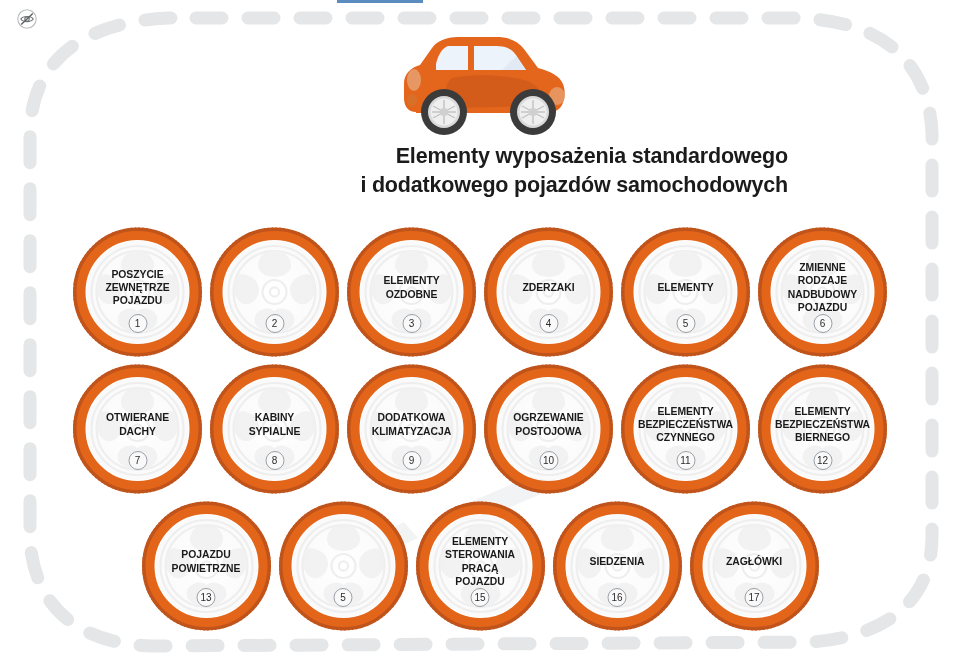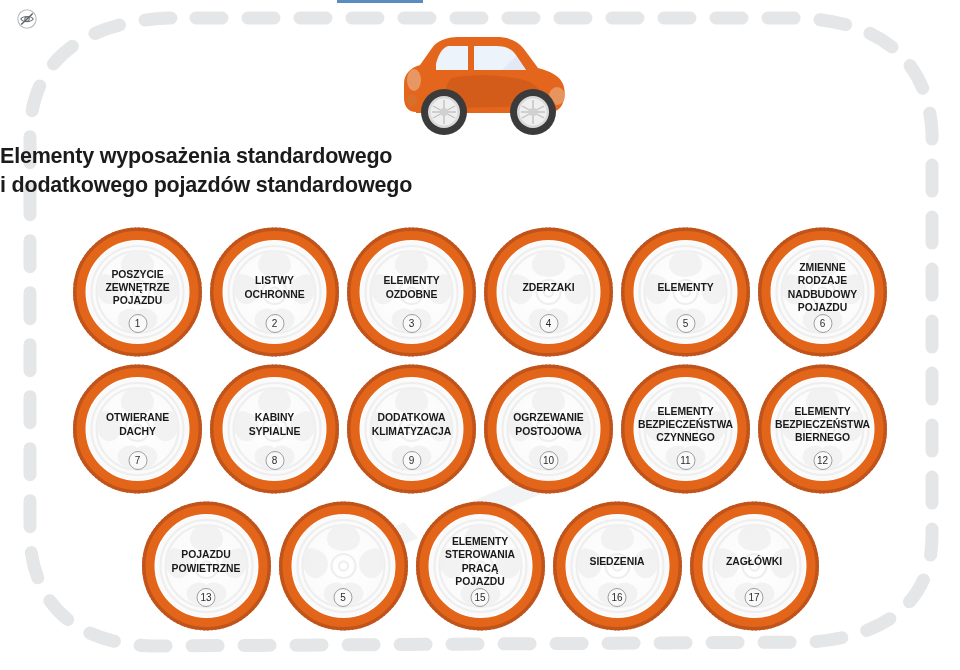--- a/index.html
+++ b/index.html
@@ -58,21 +58,21 @@
     height: 112px;
     z-index: 10;
   }
 
   
   .title-block {
     position: absolute;
     top: 142px;
     left: 0;
     width: 788px;
-    text-align: left;
+    text-align: right;
     z-index: 12;
   }
   .title-line {
     font-size: 21.5px;
     font-weight: bold;
     color: #1b1b1b;
     line-height: 29px;
     letter-spacing: -0.2px;
     white-space: nowrap;
   }
@@ -239,21 +239,21 @@
           <line x1="130" y1="92" x2="152" y2="80"></line>
           <line x1="129" y1="86" x2="153" y2="86"></line>
         </g>
         <circle cx="141" cy="86" r="4" fill="#d0d0d0"></circle>
       </g>
     </svg>
   </div>
 
   <div class="title-block">
     <div class="title-line">Elementy wyposażenia standardowego</div>
-    <div class="title-line">i dodatkowego pojazdów standardowego</div>
+    <div class="title-line">i dodatkowego pojazdów samochodowych</div>
   </div>
 
   <div class="rows">
     <div class="badge-row row-1">
         <div class="badge">
   <svg class="badge-svg" viewBox="0 0 137 135" aria-hidden="true">
     <defs>
       <radialGradient id="treadr0i0" cx="50%" cy="50%" r="50%">
         <stop offset="0%" stop-color="#ffffff"></stop>
         <stop offset="100%" stop-color="#fafafa"></stop>
@@ -309,24 +309,20 @@
       <circle cx="68.5" cy="67" r="12"></circle>
       <circle cx="68.5" cy="67" r="4.6"></circle>
     </g>
     <g fill="#f1f1f1" opacity="0.9">
       <path d="M68.5 25 C77 25 84 31 85 39 C86 47 78 52 68.5 52 C59 52 51 47 52 39 C53 31 60 25 68.5 25 Z"></path>
       <path d="M108 55 C111 63 109 72 103 77 C96 82 88 78 85 70 C82 62 86 54 94 51 C101 48 106 49 108 55 Z"></path>
       <path d="M29 55 C31 49 36 48 43 51 C51 54 55 62 52 70 C49 78 41 82 34 77 C28 72 26 63 29 55 Z"></path>
       <path d="M51 88 C56 83 64 82 68.5 86 C73 82 81 83 86 88 C91 94 88 102 80 105 C73 108 64 108 57 105 C49 102 46 94 51 88 Z"></path>
     </g>
   </svg>
-          <div class="badge-content">
-            <div class="badge-label">LISTWY
-OCHRONNE</div>
-          </div>
           <div class="badge-num">2</div>
         </div>
         <div class="badge">
   <svg class="badge-svg" viewBox="0 0 137 135" aria-hidden="true">
     <defs>
       <radialGradient id="treadr0i2" cx="50%" cy="50%" r="50%">
         <stop offset="0%" stop-color="#ffffff"></stop>
         <stop offset="100%" stop-color="#fafafa"></stop>
       </radialGradient>
     </defs>

